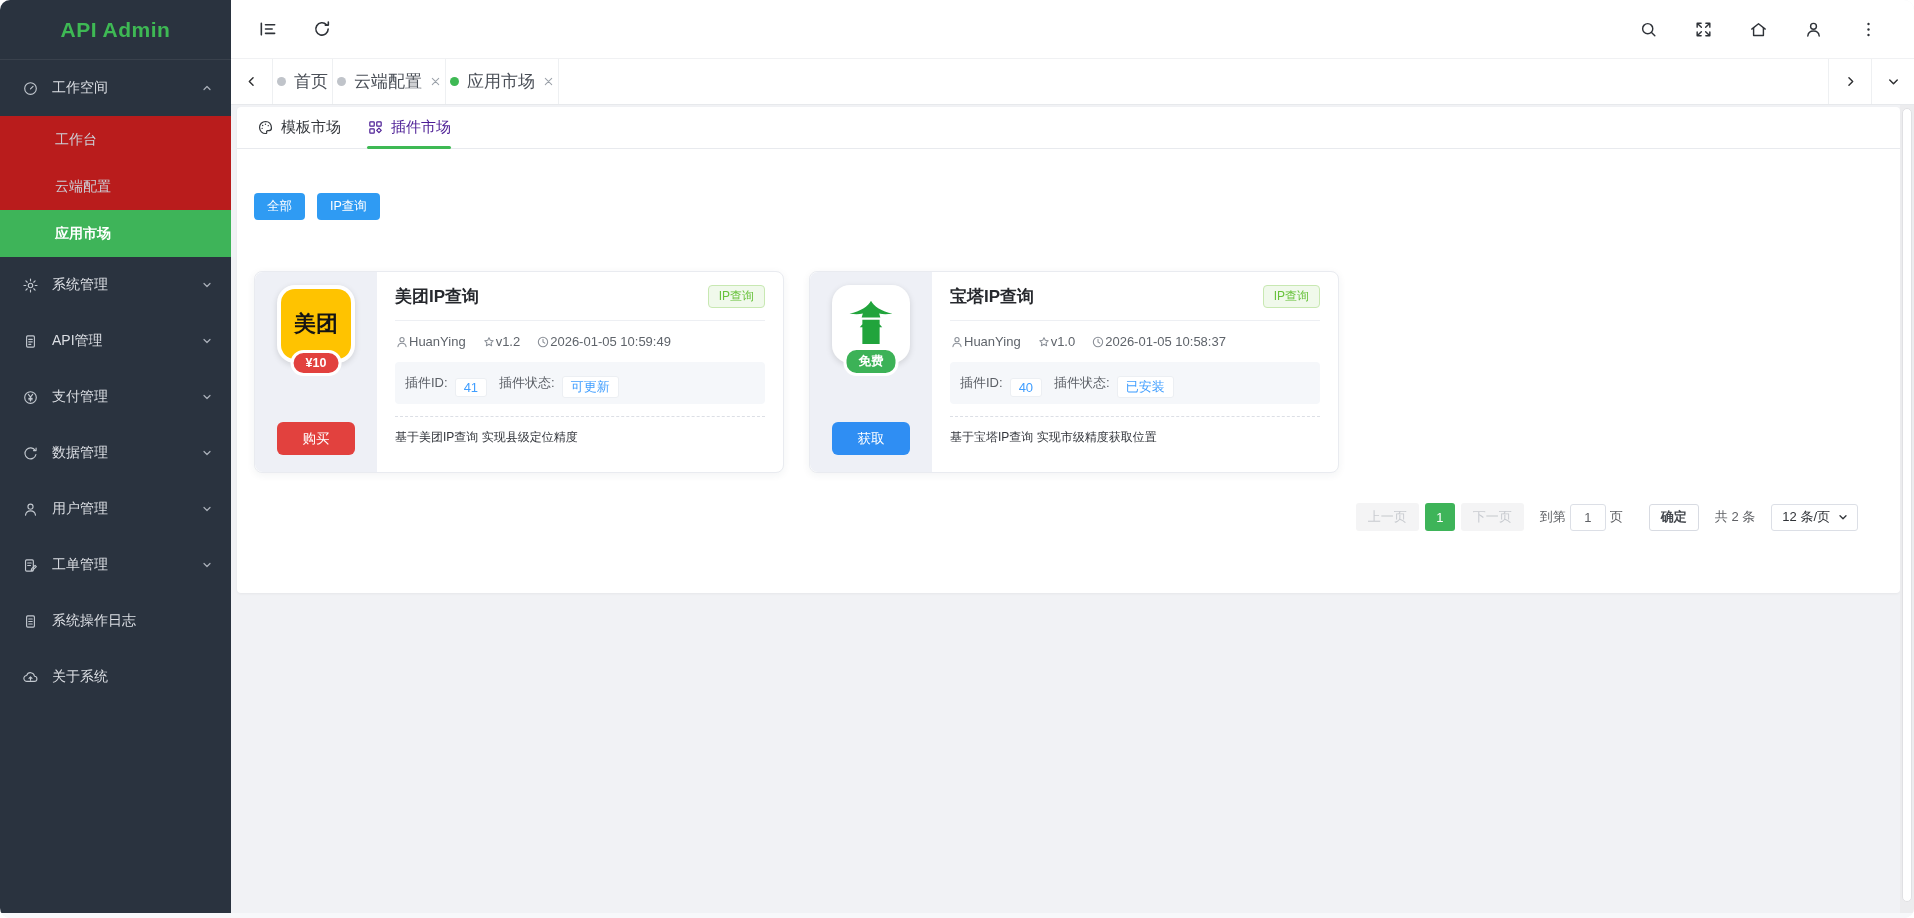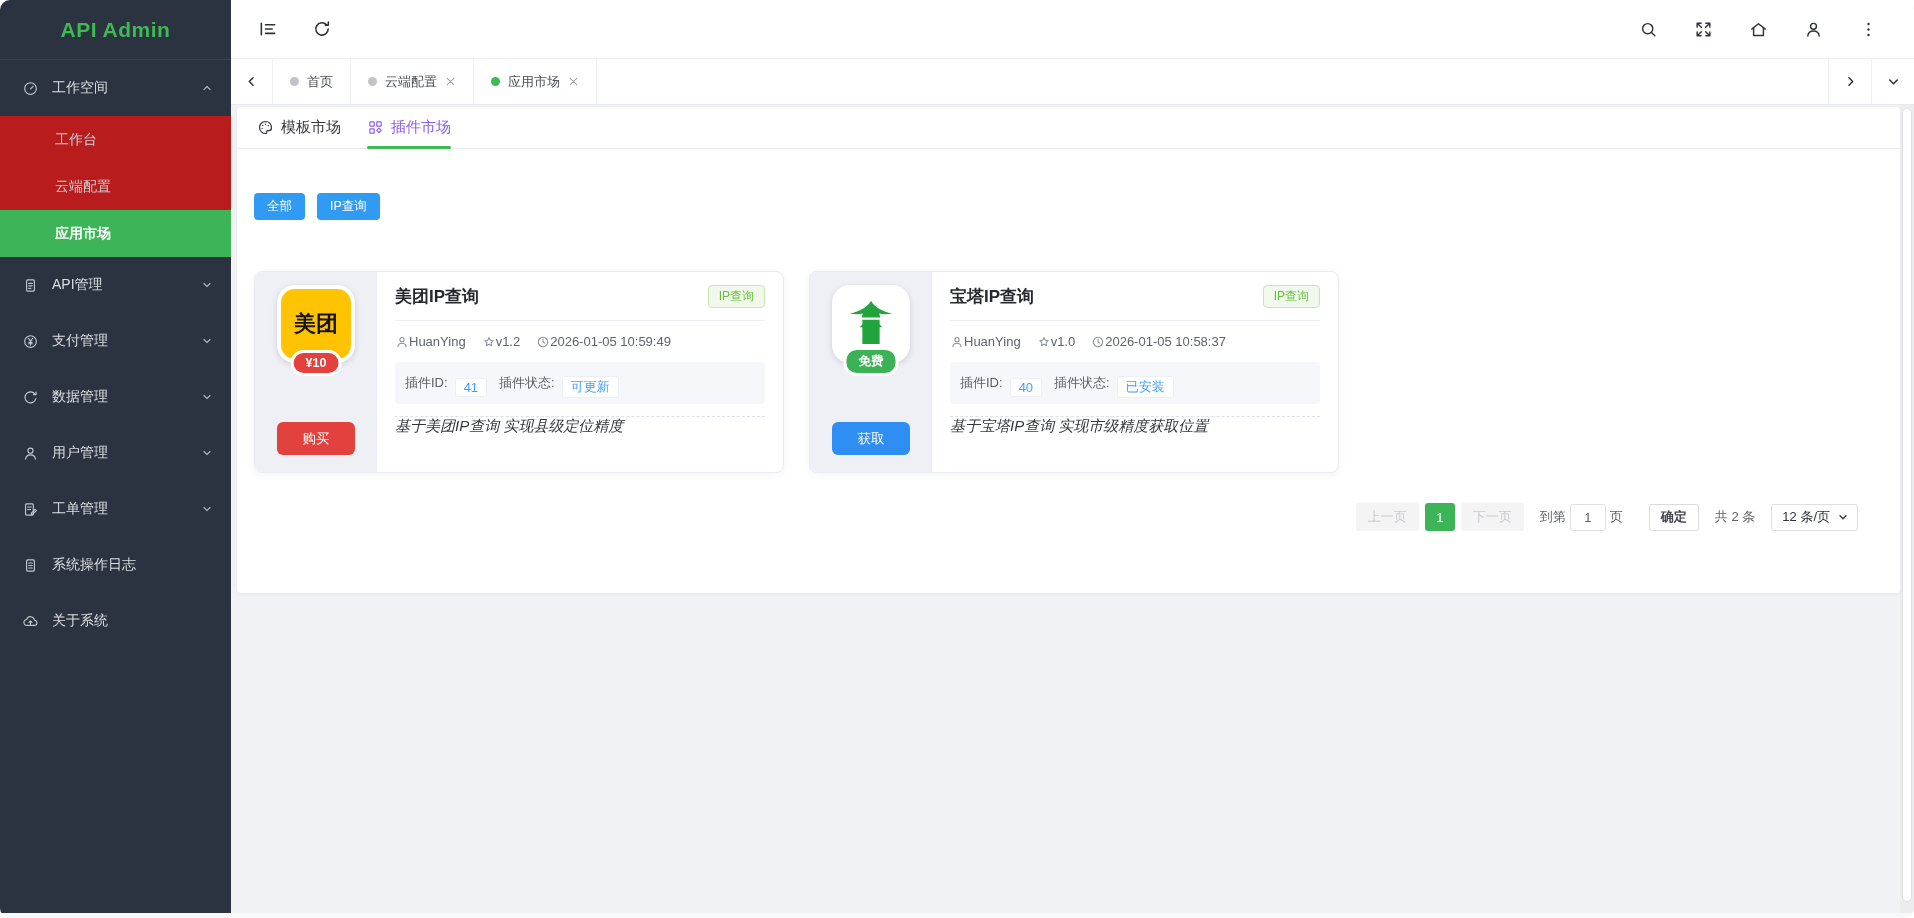--- a/index.html
+++ b/index.html
@@ -20,38 +20,38 @@
   
   .main { flex:1; min-width:0; display:flex; flex-direction:column; }
   .topbar { height:59px; background:#fff; display:flex; align-items:center; padding:0 36px 0 27px; border-bottom:1px solid #f0f1f3; }
   .tb-left { display:flex; gap:34px; color:#2e3238; }
   .tb-right { margin-left:auto; display:flex; gap:36px; color:#2e3238; }
   .tb-btn { display:flex; cursor:pointer; background:none; border:none; color:inherit; padding:0; }
 
   .tabbar { height:46px; background:#fff; display:flex; align-items:stretch; border-bottom:1px solid #e7e9ec; }
   .tab-nav { width:41px; display:flex; align-items:center; justify-content:center; color:#303133; background:none; border:none; cursor:pointer; }
   .tabs { display:flex; align-items:stretch; }
-  .tab { display:flex; align-items:center; gap:8px; padding:0 17px; font-size:13px; color:#4a4f57; border-right:1px solid #eef0f2; cursor:pointer; }
+  .tab { display:flex; align-items:center; gap:8px; padding:0 4px; font-size:17px; color:#4a4f57; border-right:1px solid #eef0f2; cursor:pointer; }
   .tab:first-child { border-left:1px solid #eef0f2; }
   .dot { width:9px; height:9px; border-radius:50%; background:#c0c4ca; }
   .tab.active .dot { background:#3eb954; }
   .tab-close { color:#9ba1a9; display:flex; cursor:pointer; }
   .tabbar-right { margin-left:auto; display:flex; }
   .tab-ctrl { width:43px; border-left:1px solid #eef0f2; display:flex; align-items:center; justify-content:center; color:#303133; background:none; cursor:pointer; border-top:none;border-bottom:none;border-right:none; }
 
   
   .content { flex:1; min-height:0; display:flex; background:#f1f2f5; }
   .content-inner { flex:1; padding:2px 0 0 6px; }
   .panel { background:#fff; border-radius:4px; height:486px; box-shadow:0 1px 3px rgba(0,0,0,.05); }
   .scroll-gutter { width:14px; background:#ececee; position:relative; flex-shrink:0; }
   .scroll-thumb { position:absolute; top:3px; left:2px; width:10px; height:794px; background:#fff; border:1px solid #e0e0e3; border-radius:6px; }
 
   .market-tabs { height:42px; border-bottom:1px solid #e8eaee; display:flex; align-items:stretch; padding-left:20px; gap:26px; }
   .mtab { display:flex; align-items:center; gap:7px; font-size:15px; color:#33363b; position:relative; cursor:pointer; }
-  .mtab.active { color:#8b5cf6; }
+  .mtab.active { color:#4c1d95; }
   .mtab.active::after { content:''; position:absolute; left:0; right:0; bottom:-1px; height:3px; background:#3eb954; border-radius:2px; }
 
   .filters { margin:44px 0 0 17px; display:flex; gap:12px; }
   .filter-btn { background:#2f9bf3; color:#fff; font-size:12.5px; height:27px; padding:0 13px; border-radius:4px; border:none; display:flex; align-items:center; cursor:pointer; }
 
   .cards { margin:51px 0 0 17px; display:flex; gap:25px; }
   .card { width:530px; height:202px; background:#fff; border:1px solid #e9ebf0; border-radius:8px; box-shadow:0 2px 8px rgba(31,45,61,.06); display:flex; overflow:visible; }
   .card-left { width:122px; background:#eef0f6; border-radius:8px 0 0 8px; display:flex; flex-direction:column; align-items:center; flex-shrink:0; }
   .logo-wrap { margin-top:13px; width:78px; height:78px; background:#fff; border-radius:18px; position:relative; box-shadow:0 2px 6px rgba(0,0,0,.13); display:flex; align-items:center; justify-content:center; }
   .logo-mt { width:70px; height:70px; border-radius:14px; background:#ffc300; display:flex; align-items:center; justify-content:center; color:#141414; font-weight:bold; font-size:22px; }
@@ -66,21 +66,21 @@
   .card-title-row { display:flex; align-items:center; }
   .card-title { font-size:17px; font-weight:bold; color:#26282d; }
   .tag { margin-left:auto; font-size:12px; color:#67c23a; background:#f0f9eb; border:1px solid #c8e8b2; border-radius:4px; padding:2px 10px; }
   .card-divider { border:none; border-top:1px solid #edeff3; margin:12px 0 0; }
   .meta { display:flex; align-items:center; gap:16px; margin-top:13px; font-size:13px; color:#5f646b; }
   .meta-item { display:flex; align-items:center; gap:0; }
   .meta-item .m-ic { display:flex; color:#8a8f97; }
   .info-bar { margin-top:13px; background:#f5f7fa; border-radius:4px; padding:6px 10px; display:flex; align-items:center; font-size:13px; color:#5c6067; }
   .info-box { background:#fff; border-radius:3px; padding:2px 9px; color:#409eff; margin:8px 12px 0 7px; box-shadow:inset 0 0 0 1px #eceff3; }
   .dashed { border:none; border-top:1px dashed #dcdfe5; margin:12px 0 0; }
-  .desc { margin-top:0; font-size:15px; color:#33363c;font-style:italic; }
+  .desc { margin-top:12px; font-size:12px; color:#33363c; }
 
   .pager { display:flex; align-items:center; justify-content:flex-end; margin:30px 42px 0 0; font-size:13px; color:#606266; }
   .pg-btn { height:28px; padding:0 12px; background:#f4f4f5; color:#c8cbd0; border:none; border-radius:3px; display:flex; align-items:center; font-size:13px; cursor:default; }
   .pg-num { width:30px; height:28px; background:#3eb459; color:#fff; border-radius:3px; display:flex; align-items:center; justify-content:center; margin:0 6px; cursor:pointer; }
   .pg-text { margin:0 4px 0 16px; }
   .pg-text2 { margin:0 14px 0 4px; }
   .pg-input { width:36px; height:27px; border:1px solid #dcdfe6; border-radius:3px; text-align:center; color:#606266; background:#fff; font-size:13px; font-family:inherit; }
   .pg-confirm { height:27px; padding:0 11px; border:1px solid #d8dbe2; border-radius:3px; background:#fff; color:#43474d; display:flex; align-items:center; margin-left:12px; font-size:13px; font-weight:bold; cursor:pointer; }
   .pg-total { margin:0 16px; }
   .pg-select { height:27px; border:1px solid #dcdfe6; border-radius:3px; background:#fff; display:flex; align-items:center; padding:0 8px 0 10px; color:#303338; gap:7px; cursor:pointer; }
@@ -112,20 +112,34 @@
               </svg>
           </span>
         </div>
 
         <div class="submenu">
           <div class="sub-item">工作台</div>
           <div class="sub-item">云端配置</div>
           <div class="sub-item active">应用市场</div>
         </div>
 
+        <div class="side-item">
+          <span class="s-ic">
+            <svg width="17" height="17" viewBox="0 0 24 24" fill="none" stroke="currentColor" stroke-width="1.6" stroke-linecap="round">
+                <circle cx="12" cy="12" r="3.1"></circle>
+                <path d="M12 2.8v2.6M12 18.6v2.6M2.8 12h2.6M18.6 12h2.6M5.5 5.5l1.9 1.9M16.6 16.6l1.9 1.9M18.5 5.5l-1.9 1.9M7.4 16.6l-1.9 1.9"></path>
+              </svg>
+          </span>
+          <span>系统管理</span>
+          <span class="chev">
+            <svg width="12" height="12" viewBox="0 0 24 24" fill="none" stroke="currentColor" stroke-width="2.4" stroke-linecap="round" stroke-linejoin="round">
+                <path d="M6 9l6 6 6-6"></path>
+              </svg>
+          </span>
+        </div>
 
         <div class="side-item">
           <span class="s-ic">
             <svg width="17" height="17" viewBox="0 0 24 24" fill="none" stroke="currentColor" stroke-width="1.6" stroke-linecap="round">
                 <rect x="6.5" y="4" width="11" height="16" rx="1.5"></rect>
                 <path d="M9.5 9h5M9.5 12.5h5M9.5 16h3"></path>
               </svg>
           </span>
           <span>API管理</span>
           <span class="chev">

